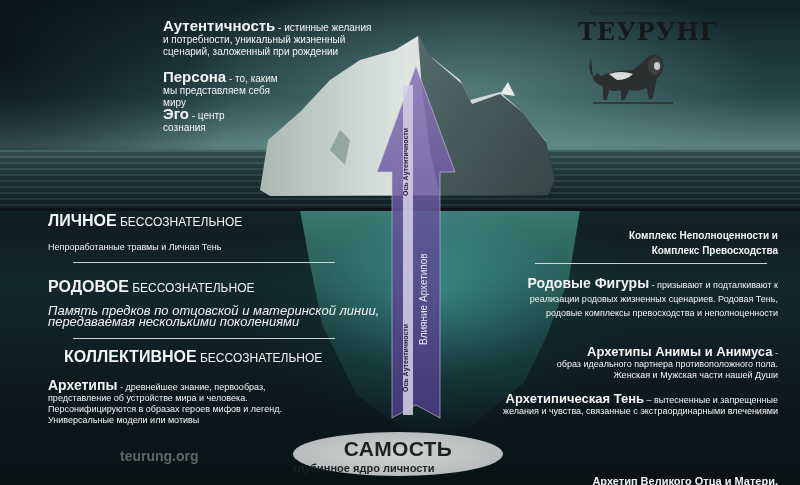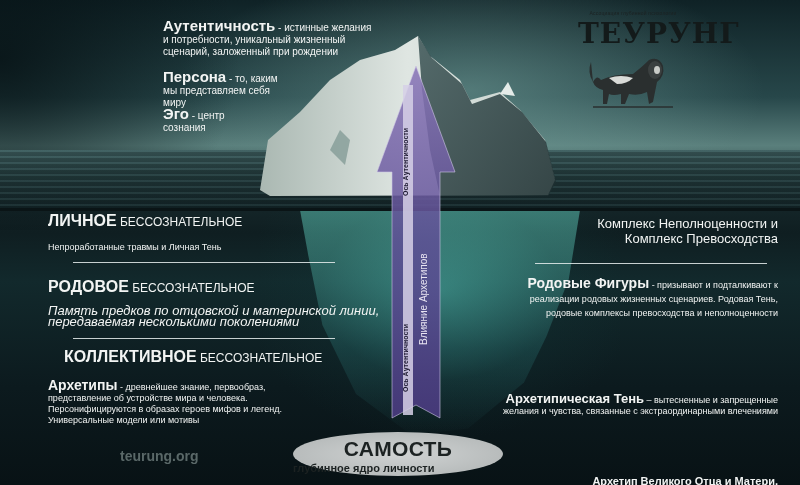--- a/index.html
+++ b/index.html
@@ -19,21 +19,21 @@
     background: radial-gradient(ellipse 200px 150px at 180px 80px, rgba(70,170,160,0.55), rgba(20,60,60,0.2) 60%, rgba(0,0,0,0) 100%); }
   .ice-under { position:absolute; left:300px; top:210px; width:280px; height:230px;
     background: linear-gradient(180deg, rgba(90,190,175,0.55), rgba(40,110,110,0.35) 60%, rgba(10,40,45,0) 100%);
     clip-path: polygon(0 0, 100% 0, 96% 30%, 88% 55%, 80% 75%, 60% 95%, 40% 98%, 20% 80%, 8% 50%, 3% 20%); }
   .iceberg { position:absolute; left:0; top:0; width:800px; height:220px; }
   .text { position:absolute; color:#f2f4f3; font-family:"Liberation Sans", sans-serif; font-stretch:condensed; }
   .h-strong { font-weight:bold; }
   .sep { position:absolute; height:1px; background:#e8eeee; opacity:0.85; }
   .logo-block { position:absolute; left:578px; top:10px; width:110px; height:90px; }
   .logo-small { font-size:5px; color:#1b2222; letter-spacing:0.2px; text-align:center; }
-  .logo-big { font-family:"DejaVu Serif", serif; font-weight:bold; font-size:28px; color:#131a1a; text-align:center; letter-spacing:1px; margin-top:1px; }
+  .logo-big { font-family:"DejaVu Serif", serif; font-weight:bold; font-size:24px; color:#131a1a; text-align:center; letter-spacing:1px; margin-top:1px; }
   .soznanie { position:absolute; left:582px; top:124px; font-size:24px; color:#f4f6f5; letter-spacing:0.5px; }
   .arrow-svg { position:absolute; left:0; top:0; width:800px; height:485px; }
   .ellipse { position:absolute; left:293px; top:432px; width:210px; height:44px; border-radius:50%;
     background: radial-gradient(ellipse at center, #d0d3d3 0%, #b8bcbc 70%, #9ea3a3 100%); }
   .samost { position:absolute; left:293px; top:437px; width:210px; text-align:center; font-size:21px; font-weight:bold; color:#1c2222; letter-spacing:0.3px; }
   .samost-sub { position:absolute; left:293px; top:462px; width:210px; font-size:11px; font-weight:bold; color:#1c2222; }
   .axis-label { position:absolute; transform:rotate(-90deg); transform-origin:left top; white-space:nowrap; }
   .watermark { position:absolute; left:120px; top:448px; font-size:14px; color:#5a6868; font-weight:bold; }
   .right { text-align:right; }
 </style>
@@ -121,32 +121,37 @@
     <span class="h-strong">КОЛЛЕКТИВНОЕ</span><span style="font-size:12px;"> БЕССОЗНАТЕЛЬНОЕ</span>
   </div>
   <div class="text" style="left:48px; top:380px; width:260px; font-size:9px; line-height:11px;">
     <div><span class="h-strong" style="font-size:14px;">Архетипы</span> <span>- древнейшее знание, первообраз,</span></div>
     <div>представление об устройстве мира и человека.</div>
     <div>Персонифицируются в образах героев мифов и легенд.</div>
     <div>Универсальные модели или мотивы</div>
   </div>
   <div class="watermark">teurung.org</div>
 
-  <div class="text right" style="right:22px; top:216px; font-size:13px; line-height:15px; font-weight:normal;">
+  <div class="text right" style="right:22px; top:228px; font-size:10px; line-height:15px; font-weight:bold;">
     <div>Комплекс Неполноценности и</div>
     <div>Комплекс Превосходства</div>
   </div>
   <div class="sep" style="left:535px; top:263px; width:232px;"></div>
 
   <div class="text right" style="right:22px; top:276px; font-size:9px; line-height:14px;">
     <div><span class="h-strong" style="font-size:14px;">Родовые Фигуры</span><span> - призывают и подталкивают к</span></div>
     <div>реализации родовых жизненных сценариев. Родовая Тень,</div>
     <div>родовые комплексы превосходства и неполноценности</div>
   </div>
 
+  <div class="text right" style="right:22px; top:346px; font-size:9px; line-height:11px;">
+    <div><span class="h-strong" style="font-size:13px;">Архетипы Анимы и Анимуса</span><span> -</span></div>
+    <div>образ идеального партнера противоположного пола.</div>
+    <div>Женская и Мужская части нашей Души</div>
+  </div>
 
   <div class="text right" style="right:22px; top:393px; font-size:9px; line-height:11px;">
     <div><span class="h-strong" style="font-size:13px;">Архетипическая Тень</span><span> – вытесненные и запрещенные</span></div>
     <div>желания и чувства, связанные с экстраординарными влечениями</div>
   </div>
 
   <div class="text right" style="right:22px; top:430px; font-size:11px; line-height:14px; font-weight:bold;margin-top:44px;">
     <div>Архетип Великого Отца и Матери,</div>
     <div>Архетип Внутреннего Ребенка и другие</div>
   </div>

